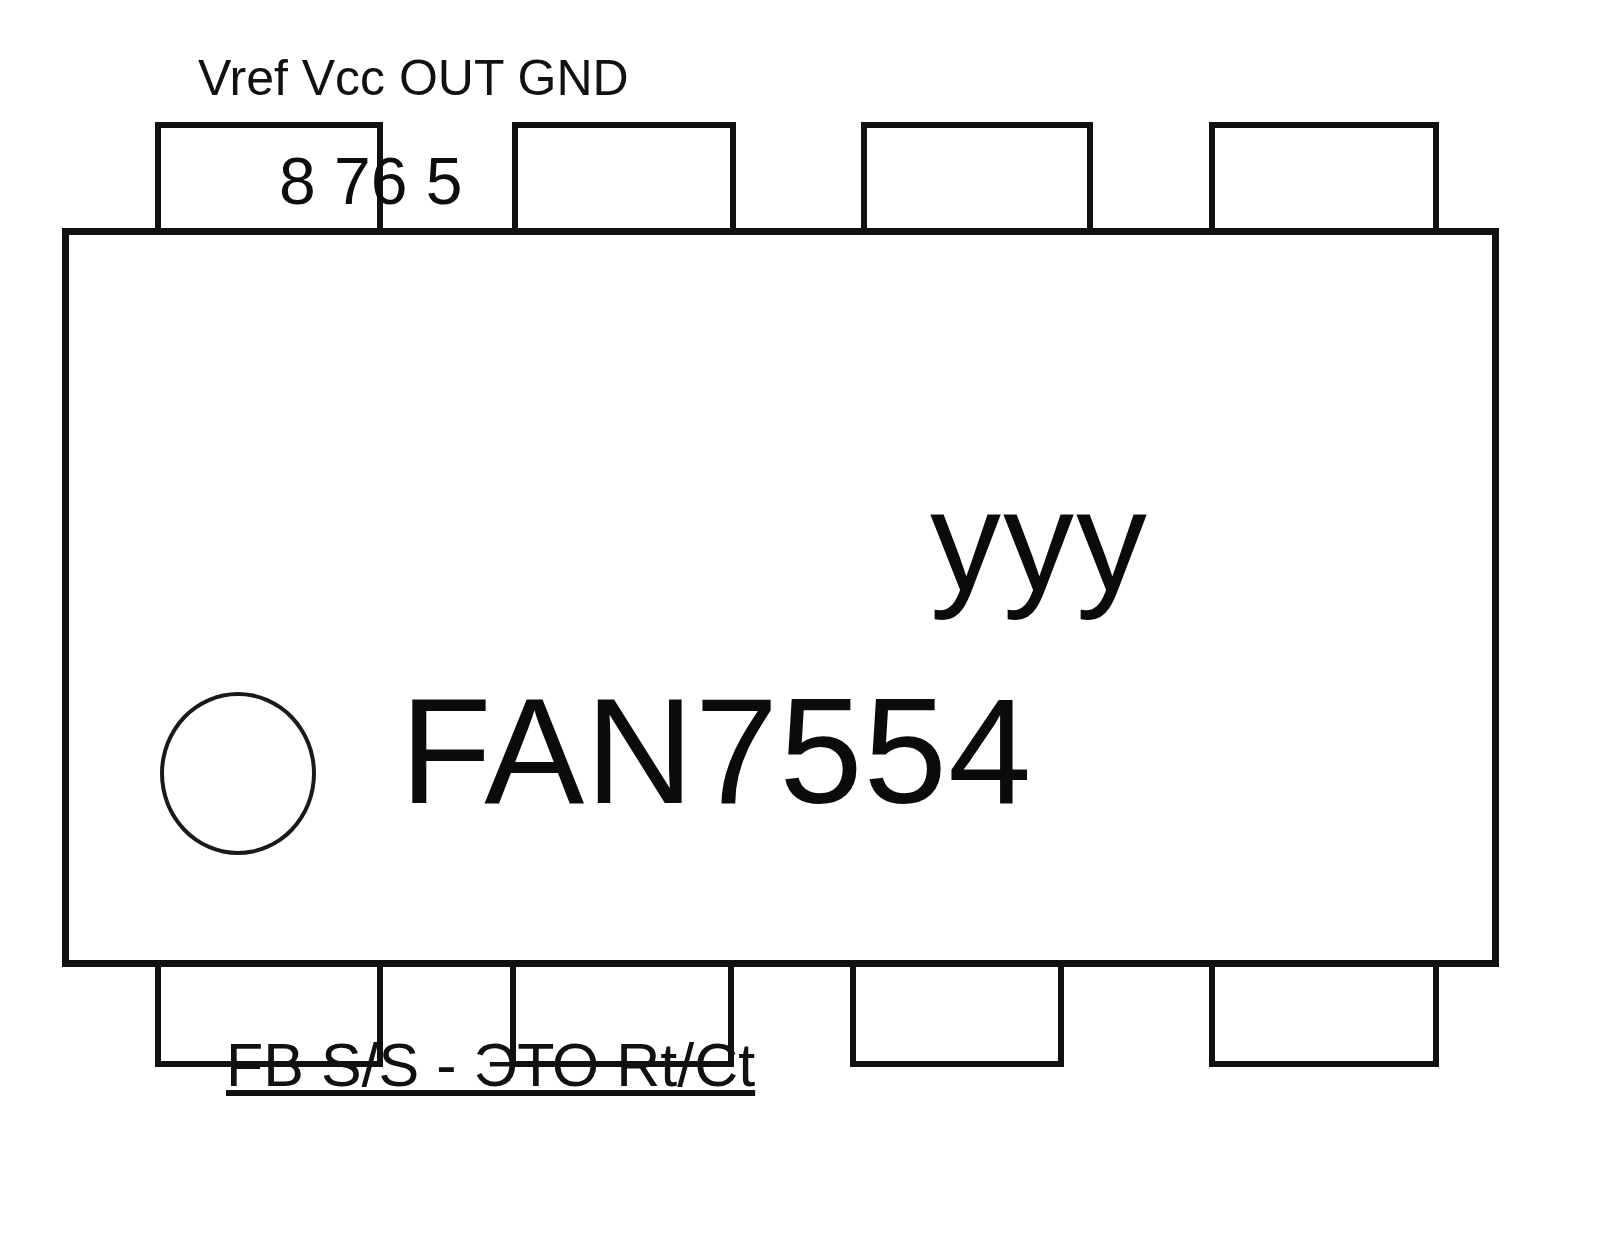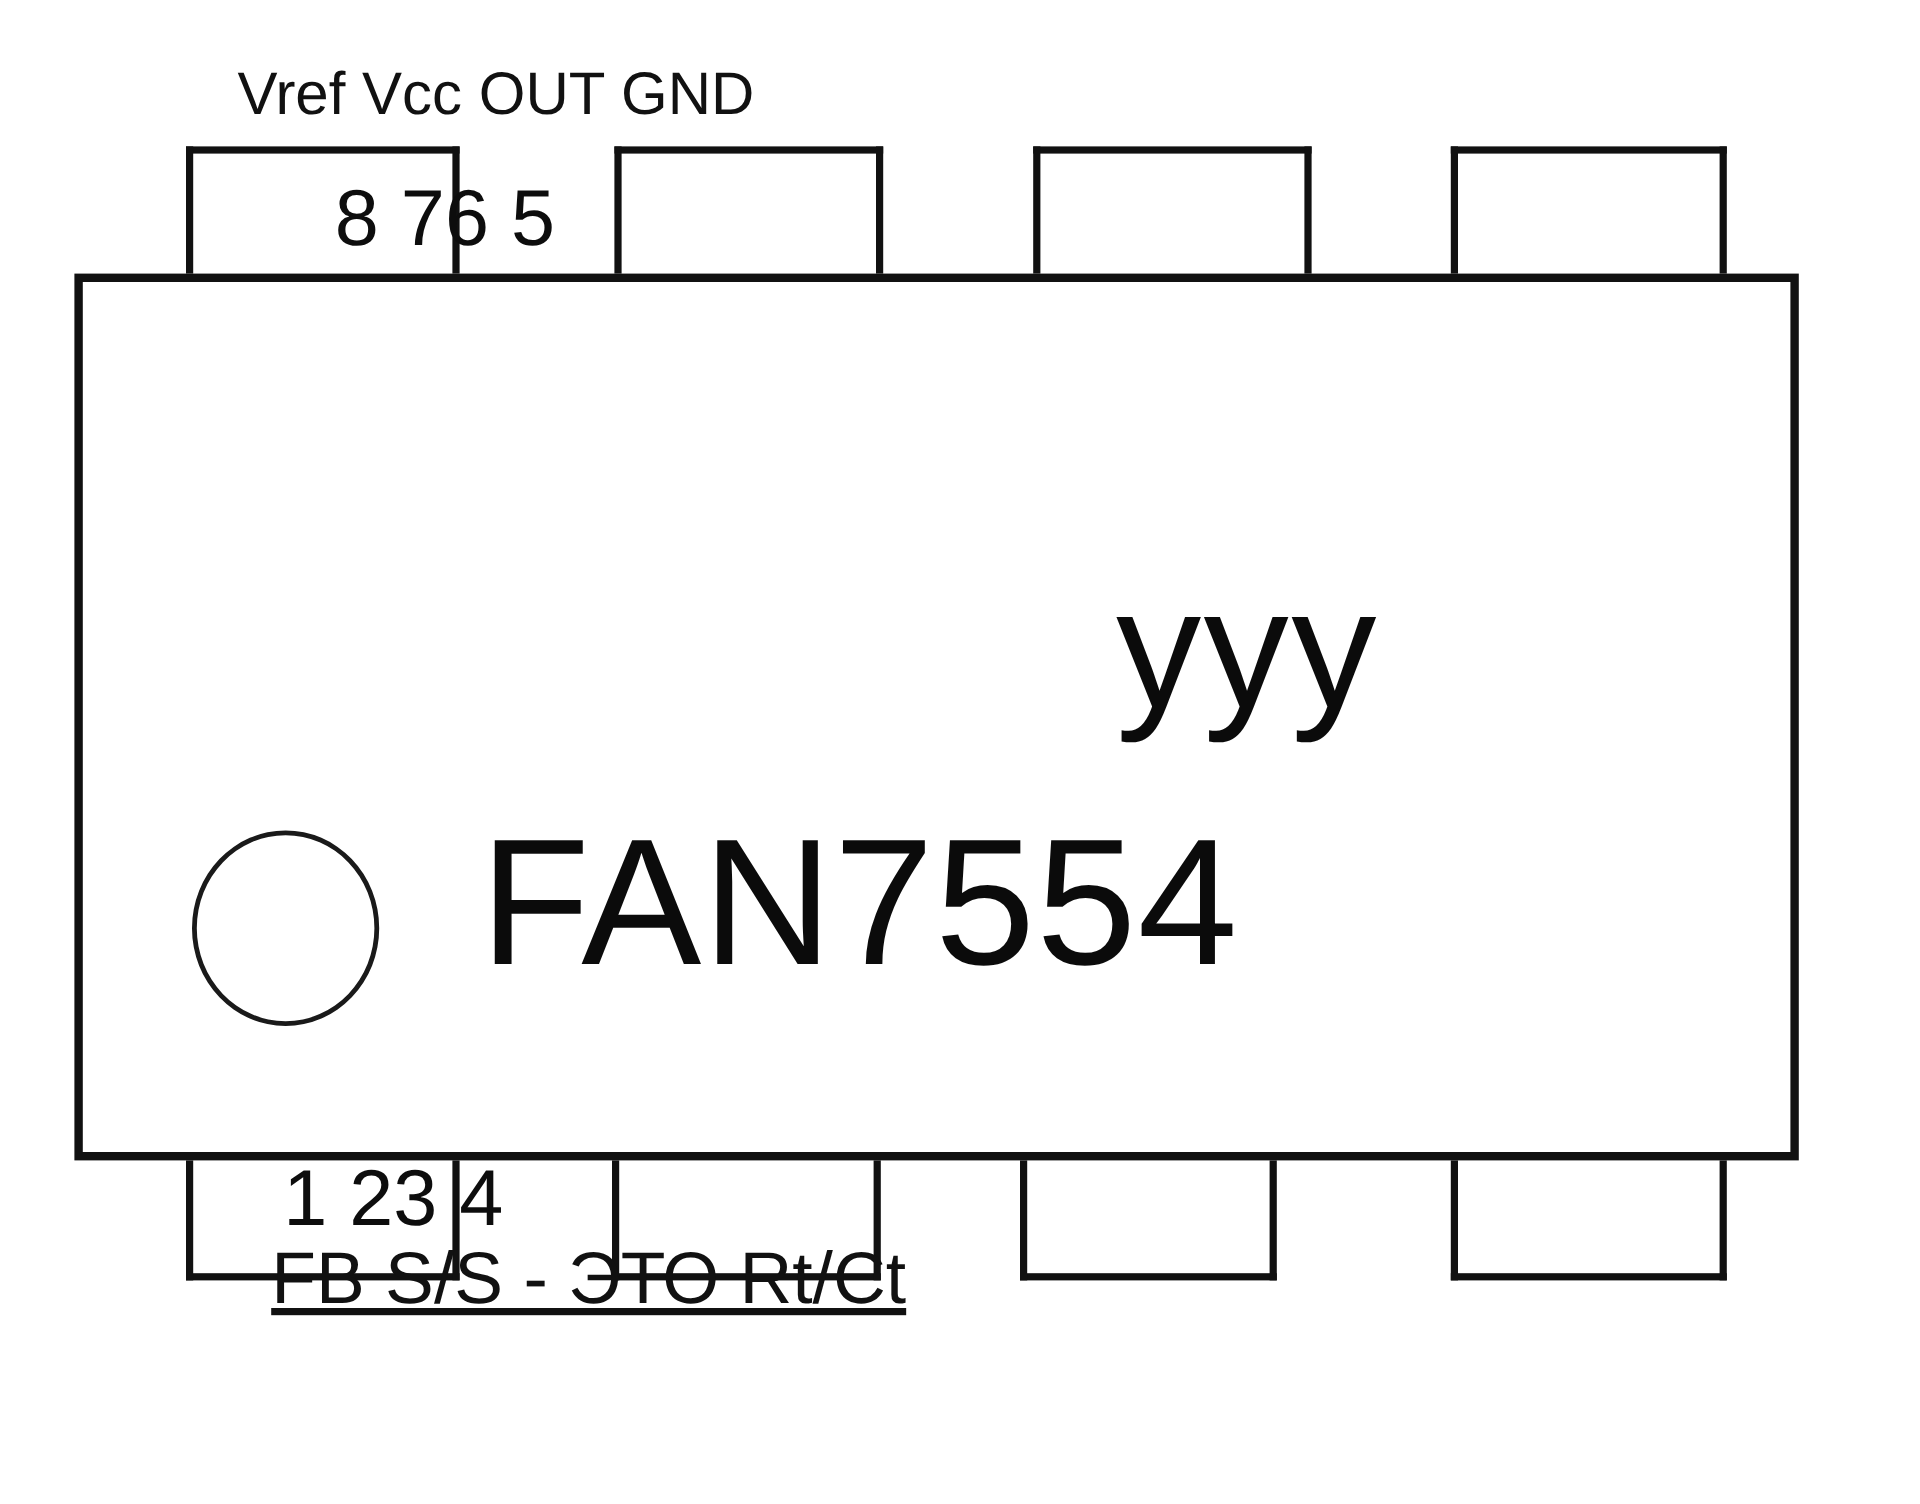--- a/index.html
+++ b/index.html
@@ -149,21 +149,20 @@
   <div class="pin pin-bottom" style="left:1209px; top:962px; width:230px; height:105px;"></div>
 
   <div class="ic-body"></div>
 
   <div class="dimple"></div>
 
   <div class="signal-row signal-top">Vref Vcc OUT GND</div>
 
   <div class="pin-nums pin-nums-top">8 76 5</div>
 
-  <div class="pin-nums pin-nums-bottom">1 23 4</div>
 
   <div class="signal-row signal-bottom">FB S/S - ЭТО Rt/Ct</div>
 
   <div class="mark mark-lot">yyy</div>
 
   <div class="mark mark-part">FAN7554</div>
 
 </div>
 
 </body></html>

